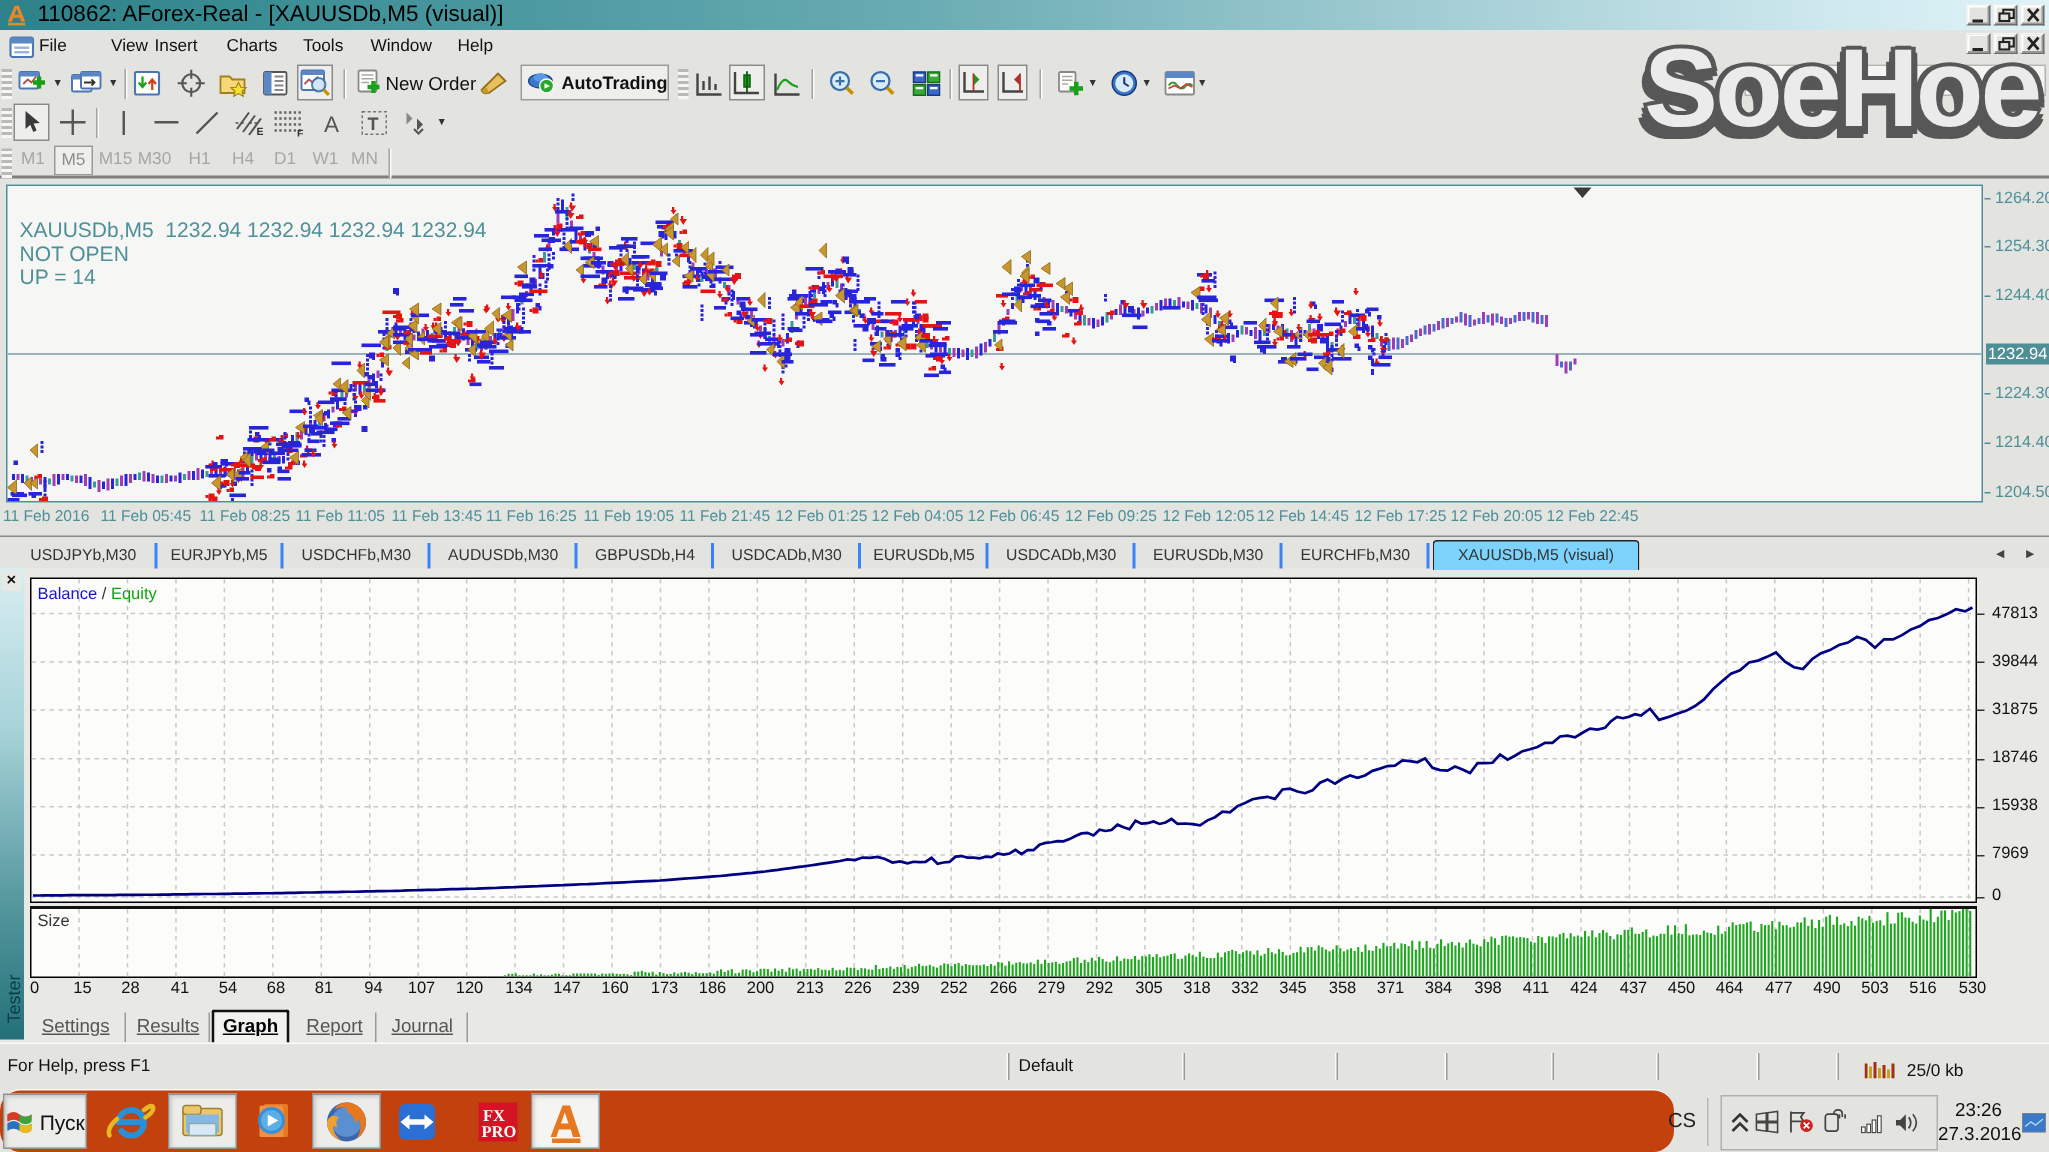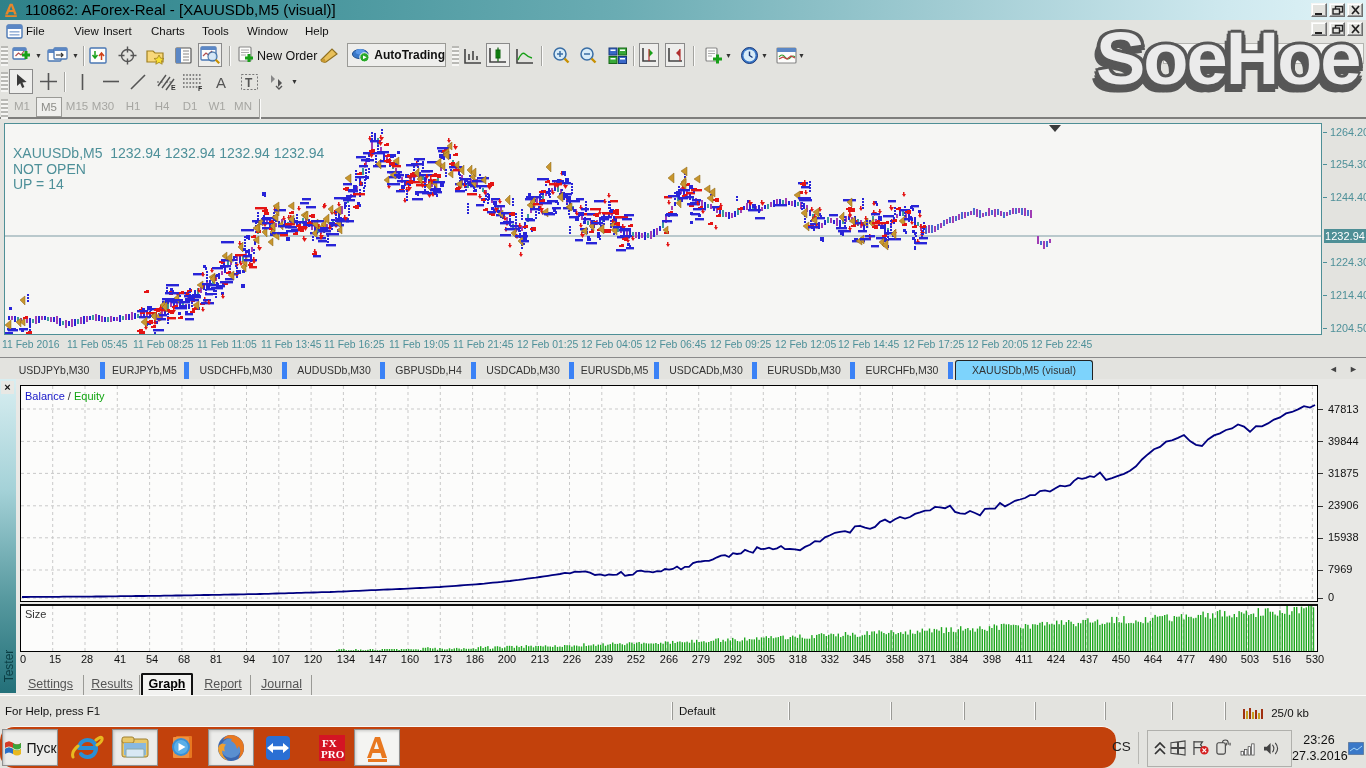--- a/index.html
+++ b/index.html
@@ -34,21 +34,21 @@
 #chartwrap { position:absolute; left:0; top:119px; width:1366px; height:238px; background:#e3e3df; }
 #chart { position:absolute; left:4px; top:4px; width:1318px; height:212px; background:#f6f6f4; border:1px solid #4e8f96; }
 #chart .olay { position:absolute; left:8px; top:2px; color:#4e9099; font-size:14px; line-height:15.5px;margin-top:20px; }
 #paxis { position:absolute; left:1327px; top:0; width:39px; height:238px; font-size:10.8px; color:#4e9099; }
 #paxis .pl { position:absolute; left:3px; top:0; }
 #pcur { position:absolute; left:1324px; top:110px; width:42px; height:14px; background:#4e8f96; color:#fff; font-size:11px; text-align:center; line-height:14px; }
 #taxis { position:absolute; left:0px; top:216px; width:1366px; height:20px; font-size:10.4px; color:#4e9099; white-space:nowrap; }
 #taxis span { position:absolute; top:4px; }
 
 #ctabs { position:absolute; left:0; top:357px; width:1366px; height:22px; background:#e3e3df; border-top:1px solid #8a8a8a; font-size:10.5px; color:#333; }
-#ctabs .ct { position:absolute; top:4px; height:18px; line-height:17px; border-right:5px solid #3b82f6; }
+#ctabs .ct { position:absolute; top:4px; height:18px; line-height:17px; border-right:2px solid #3b82f6; }
 #ctabs .cta { background:#7dd3fc; border:1px solid #222; border-bottom:none; border-radius:3px 3px 0 0; top:2px; height:20px; line-height:19px; z-index:2; }
 
 #tester { position:absolute; left:0; top:379px; width:1366px; height:293px; background:#e8e8e5; }
 #tstrip { position:absolute; left:0; top:0; width:16px; height:314px; z-index:5; background:linear-gradient(to bottom,#d8eef1 0%,#a5d2d8 35%,#57999f 70%,#237079 100%); }
 #tstrip .x { position:absolute; left:1px; top:2px; width:13px; height:13px; background:#e8e8e4; font-size:11px; line-height:12px; text-align:center; color:#111; font-weight:bold; }
 #tstrip .vlabel { position:absolute; color:#0b3e44; font-size:12px; transform:rotate(-90deg); white-space:nowrap; bottom:20px; left:-7px; }
 #tgraph { position:absolute; left:20px; top:6px; width:1298px; height:217px; background:#fcfcfb; border:1px solid #000; }
 #tsize { position:absolute; left:20px; top:225px; width:1298px; height:48px; background:#fcfcfb; border:1px solid #000; border-top:2px solid #111; }
 #tgr-labels { position:absolute; left:1322px; top:0; width:44px; height:240px; font-size:11px; color:#111; }
 #tgr-labels > div { position:absolute; left:6px; }
@@ -2726,21 +2726,21 @@
           <rect x="1287.0" y="-2.0" width="1.4" height="47.0" fill="#1fa81f"></rect>
           <rect x="1289.4" y="-0.6" width="1.4" height="45.6" fill="#1fa81f"></rect>
           <rect x="1291.8" y="1.3" width="1.4" height="43.7" fill="#1fa81f"></rect>
         </svg>
     <span style="position:absolute;left:4px;top:2px;font-size:11px;color:#333">Size</span>
   </div>
   <div id="tgr-labels">
         <div style="top:24px">47813</div>
         <div style="top:56px">39844</div>
         <div style="top:88px">31875</div>
-        <div style="top:120px">23906</div>
+        <div style="top:120px">18746</div>
         <div style="top:152px">15938</div>
         <div style="top:184px">7969</div>
         <div style="top:212px">0</div>
         <div style="position:absolute;left:-4px;top:30px;width:5px;height:1px;background:#333"></div>
         <div style="position:absolute;left:-4px;top:62px;width:5px;height:1px;background:#333"></div>
         <div style="position:absolute;left:-4px;top:94px;width:5px;height:1px;background:#333"></div>
         <div style="position:absolute;left:-4px;top:127px;width:5px;height:1px;background:#333"></div>
         <div style="position:absolute;left:-4px;top:159px;width:5px;height:1px;background:#333"></div>
         <div style="position:absolute;left:-4px;top:191px;width:5px;height:1px;background:#333"></div>
         <div style="position:absolute;left:-4px;top:219px;width:5px;height:1px;background:#333"></div>

